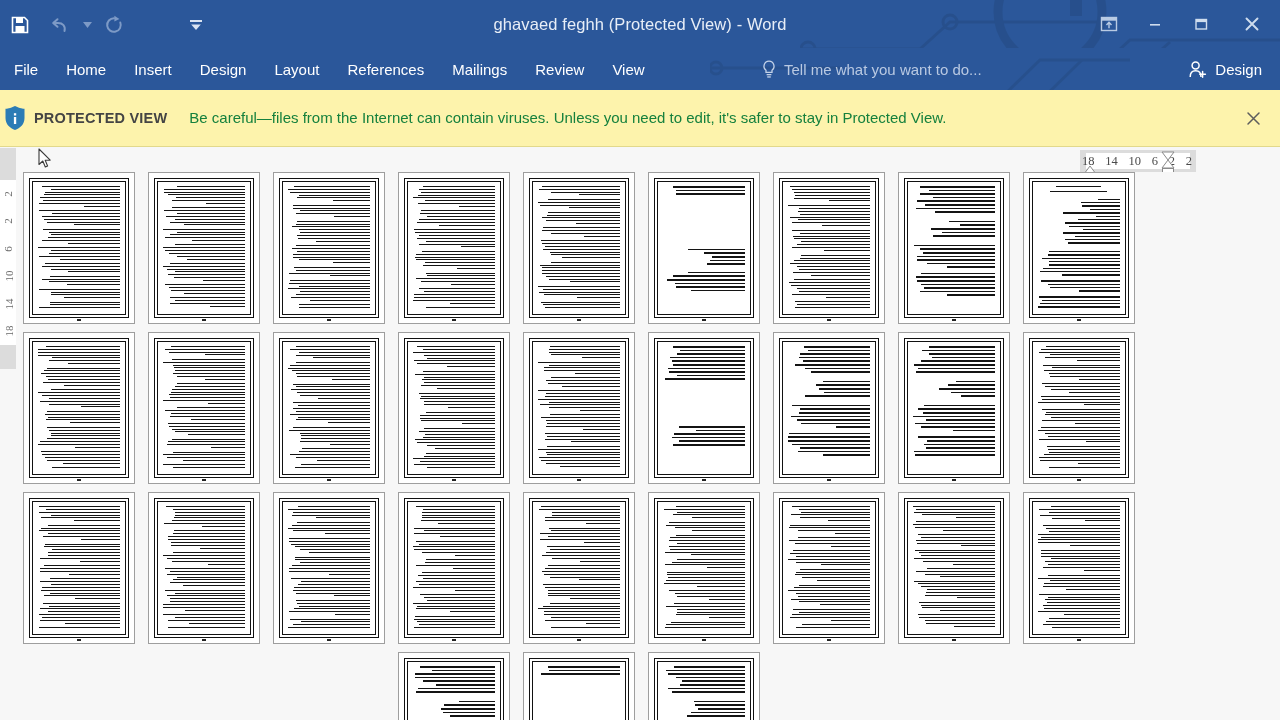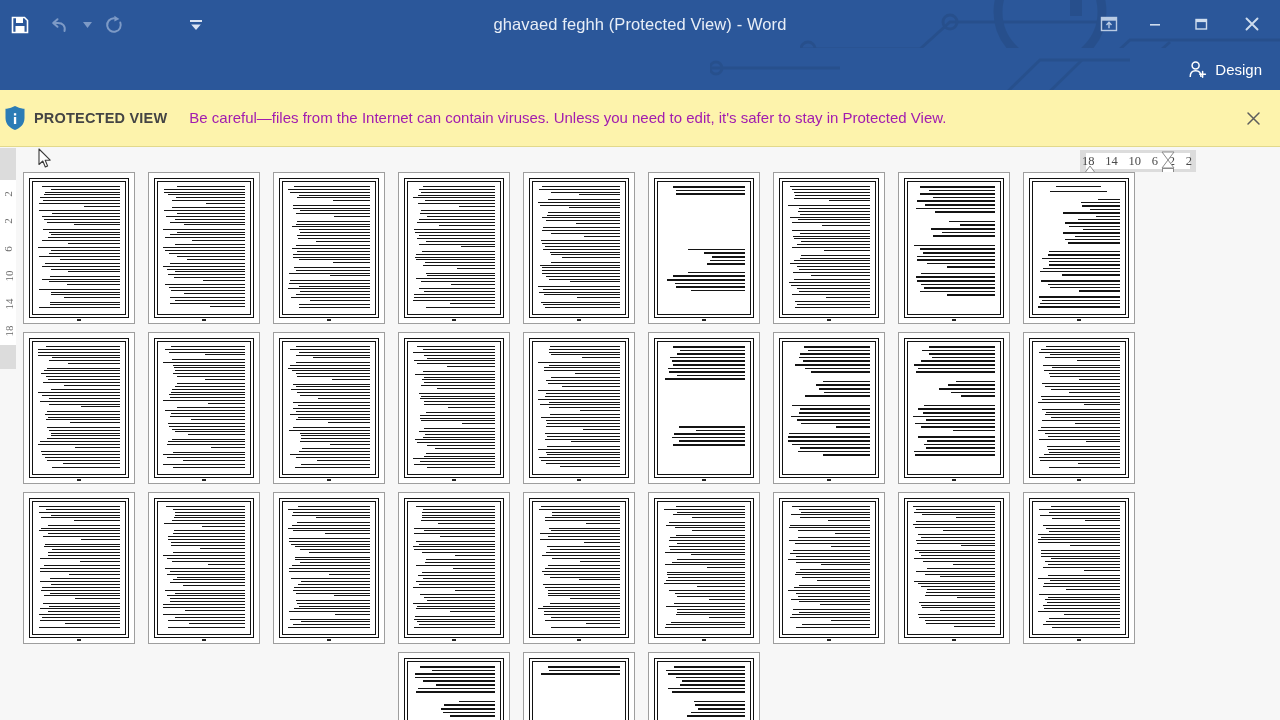--- a/index.html
+++ b/index.html
@@ -55,21 +55,21 @@
     position:absolute;left:0;top:90px;width:1280px;height:56px;
     background:#fdf3ac;border-bottom:1px solid #e2d98c;
     display:flex;align-items:center;
   }
   .pv-shield{width:30px;margin-left:0;display:flex;justify-content:center;align-items:center;}
   .pv-label{
     font-size:14.5px;font-weight:bold;color:#444444;letter-spacing:.2px;
     margin-left:4px;white-space:nowrap;
   }
   .pv-msg{
-    margin-left:22px;font-size:15px;color:#a21caf;line-height:1.38;
+    margin-left:22px;font-size:15px;color:#15803d;line-height:1.38;
     width:850px;
   }
   .pv-btn{
     position:absolute;right:52px;top:12px;
     height:32px;padding:0 17px;background:#fdf3ac;border:1px solid #9a9a9a;
     font-size:15px;color:#2a2a2a;display:flex;align-items:center;
   }
   .pv-close{
     position:absolute;right:14px;top:0;height:56px;width:26px;
     display:flex;align-items:center;justify-content:center;color:#5a5a5a;font-size:18px;
@@ -247,21 +247,40 @@
   <div class="ribbon">
     <svg class="rb-art" viewBox="0 0 420 130">
       <g fill="none" stroke="#24497f" stroke-width="3">
         <path d="M0 60 L130 60"></path>
         <circle cx="6" cy="60" r="6"></circle>
         <path d="M250 130 L330 52 L420 52"></path>
         <path d="M292 130 L372 52"></path>
       </g>
     </svg>
 
-
+    <div class="tabs">
+      <div class="tab">File</div>
+      <div class="tab">Home</div>
+      <div class="tab">Insert</div>
+      <div class="tab">Design</div>
+      <div class="tab">Layout</div>
+      <div class="tab">References</div>
+      <div class="tab">Mailings</div>
+      <div class="tab">Review</div>
+      <div class="tab">View</div>
+    </div>
+
+    <div class="tellme">
+      <svg width="14" height="19" viewBox="0 0 14 19">
+        <path d="M7 1.2a5 5 0 0 0-3 9v2.2h6V10.2a5 5 0 0 0-3-9z" fill="none" stroke="#c3d2e8" stroke-width="1.3"></path>
+        <rect x="4.6" y="14" width="4.8" height="1.3" fill="#c3d2e8"></rect>
+        <rect x="5.2" y="16.3" width="3.6" height="1.3" fill="#c3d2e8"></rect>
+      </svg>
+      <span>Tell me what you want to do...</span>
+    </div>
 
     <div class="share">
       <svg width="20" height="19" viewBox="0 0 20 19">
         <circle cx="7.6" cy="5.4" r="3.5" fill="none" stroke="#ffffff" stroke-width="1.5"></circle>
         <path d="M2.2 17c0-4 2.4-6.2 5.4-6.2s5.4 2.2 5.4 6.2" fill="none" stroke="#ffffff" stroke-width="1.5"></path>
         <path d="M14.6 11.5 L14.6 17.2 M11.8 14.35 L17.4 14.35" stroke="#ffffff" stroke-width="1.5" stroke-linecap="round"></path>
       </svg>
       <span>Design</span>
     </div>
   </div>

